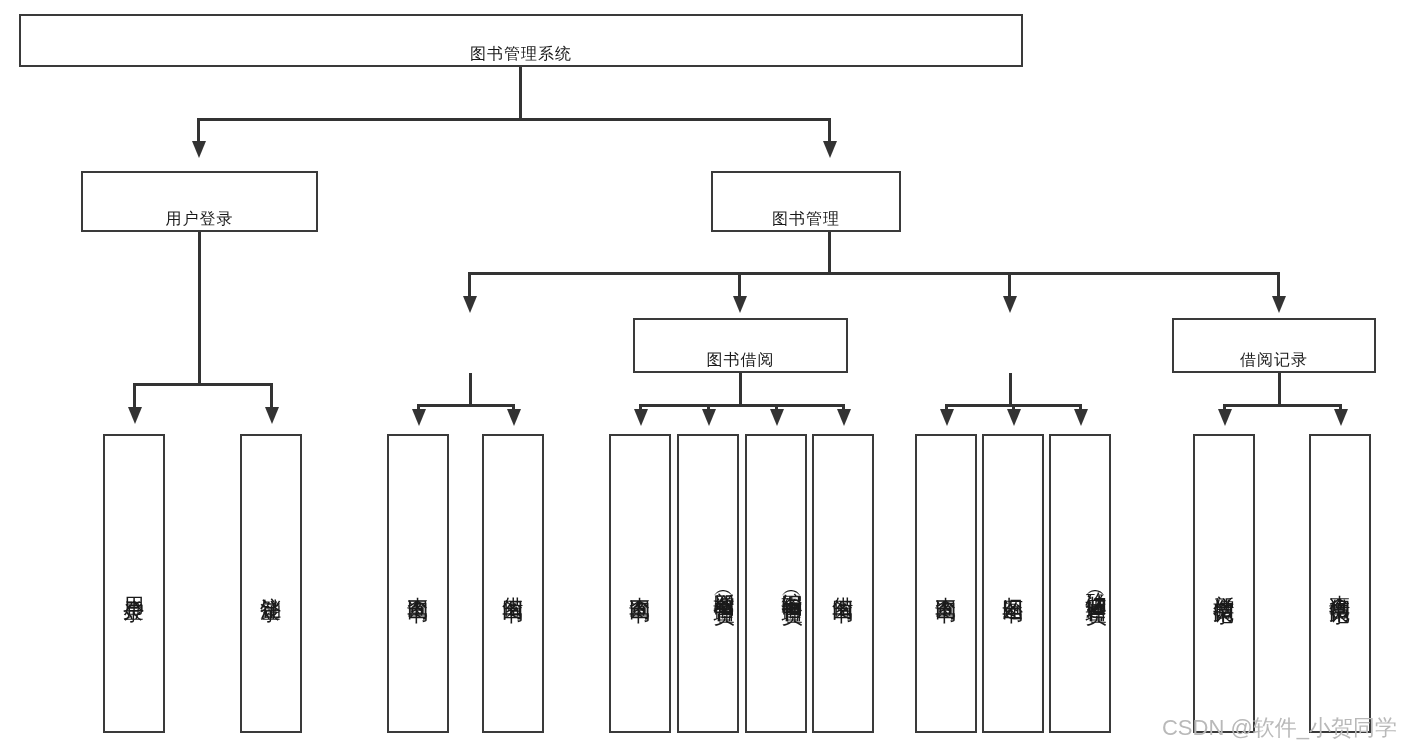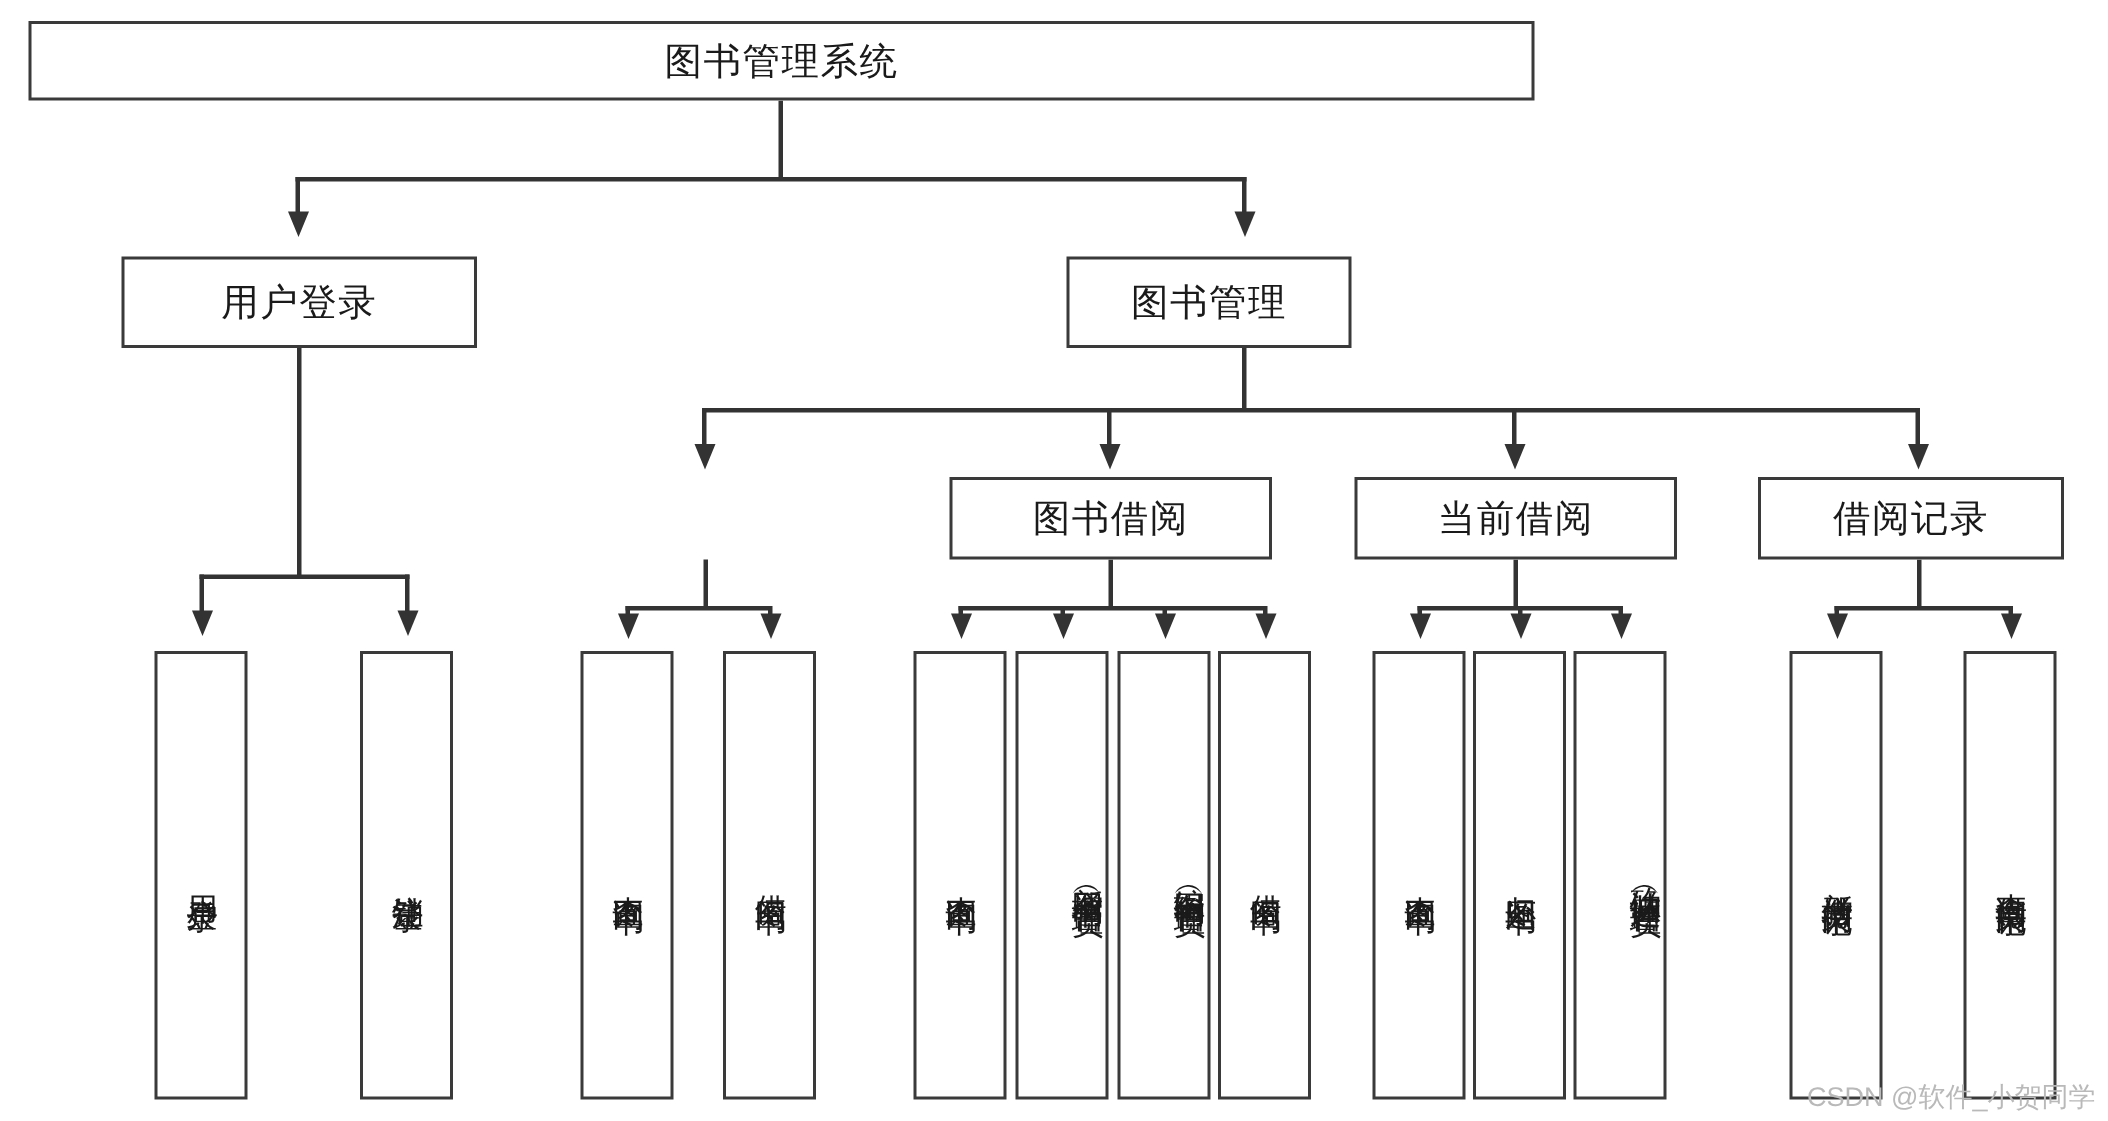--- a/index.html
+++ b/index.html
@@ -22,23 +22,24 @@
     box-sizing: border-box;
     border: 2px solid #3a3a3a;
     background: #ffffff;
     display: flex;
     align-items: center;
     justify-content: center;
     color: #1a1a1a;
     z-index: 3;
   }
   .node-h {
-    font-size: 25px;
+    font-size: 16px;
     letter-spacing: 1px;
     white-space: nowrap;
+    align-items: flex-end;
   }
   .node-v {
     writing-mode: vertical-rl;
     text-orientation: upright;
     font-size: 21px;
     line-height: 1.22;
     letter-spacing: 2px;
     padding: 4px 0;
     text-align: center;
     align-items: flex-start;
@@ -59,21 +60,21 @@
     height: 0;
     border-left: 7px solid transparent;
     border-right: 7px solid transparent;
     border-top: 17px solid #333333;
     z-index: 2;
   }
   .watermark {
     position: absolute;
     right: 8px;
     bottom: 4px;
-    font-size: 18px;
+    font-size: 22px;
     color: #b9b9b9;
     white-space: nowrap;
     z-index: 5;
   }
 </style>
 </head>
 <body>
 
 <div id="canvas">
 
@@ -114,23 +115,20 @@
   <div class="arrow" style="left:733px; top:296px;"></div>
 
   <div class="conn conn-v" style="left:1008px; top:272px; height:26px;"></div>
   <div class="arrow" style="left:1003px; top:296px;"></div>
 
   <div class="conn conn-v" style="left:1277px; top:272px; height:26px;"></div>
   <div class="arrow" style="left:1272px; top:296px;"></div>
 
   <div class="node node-h" style="left:633px; top:318px; width:215px; height:55px;">
     <span>图书借阅</span>
-  </div>
-  <div class="node node-h" style="left:903px; top:318px; width:215px; height:55px;">
-    <span>当前借阅</span>
   </div>
   <div class="node node-h" style="left:1172px; top:318px; width:204px; height:55px;">
     <span>借阅记录</span>
   </div>
 
   <div class="conn conn-v" style="left:469px; top:373px; height:32px;"></div>
   <div class="conn conn-h" style="left:417px; top:404px; width:97px;"></div>
   <div class="conn conn-v" style="left:417px; top:404px; height:7px;"></div>
   <div class="arrow" style="left:412px; top:409px;"></div>
   <div class="conn conn-v" style="left:512px; top:404px; height:7px;"></div>

